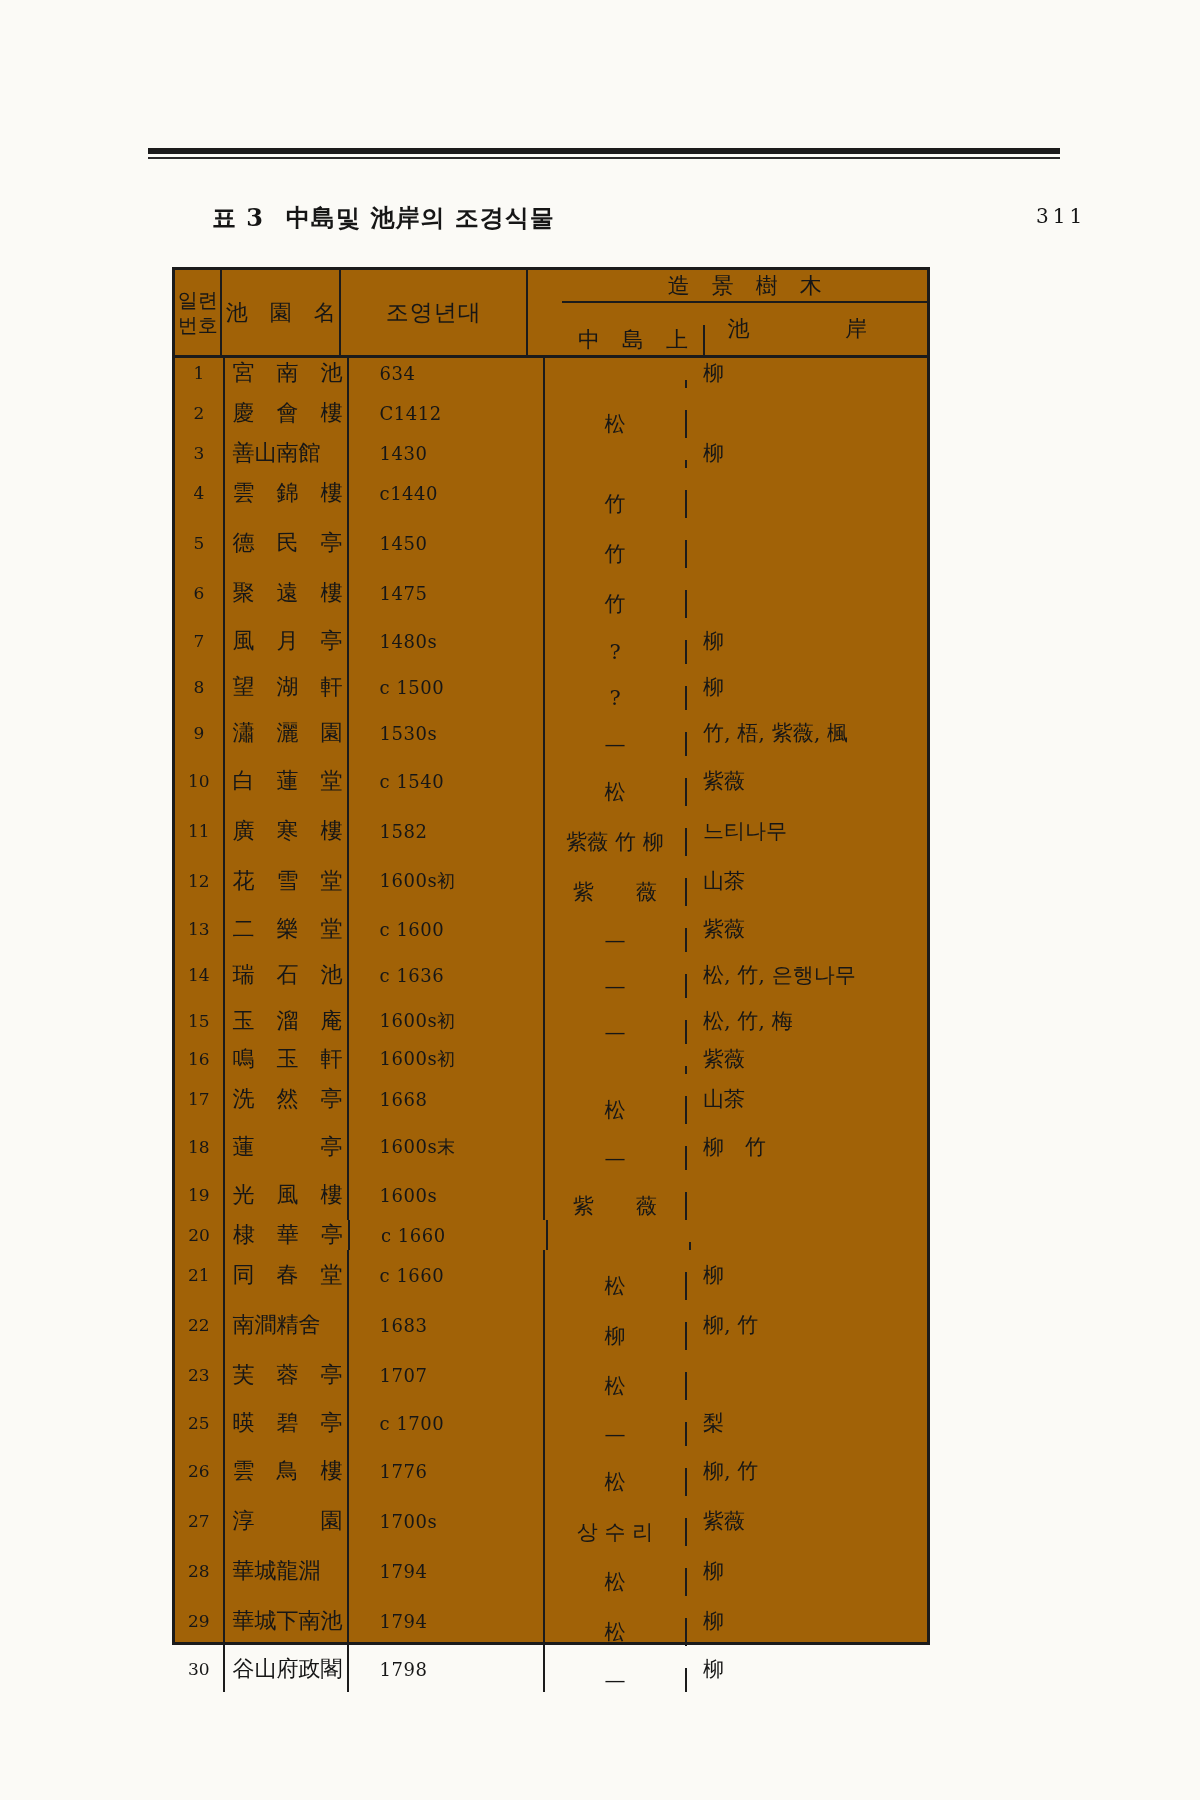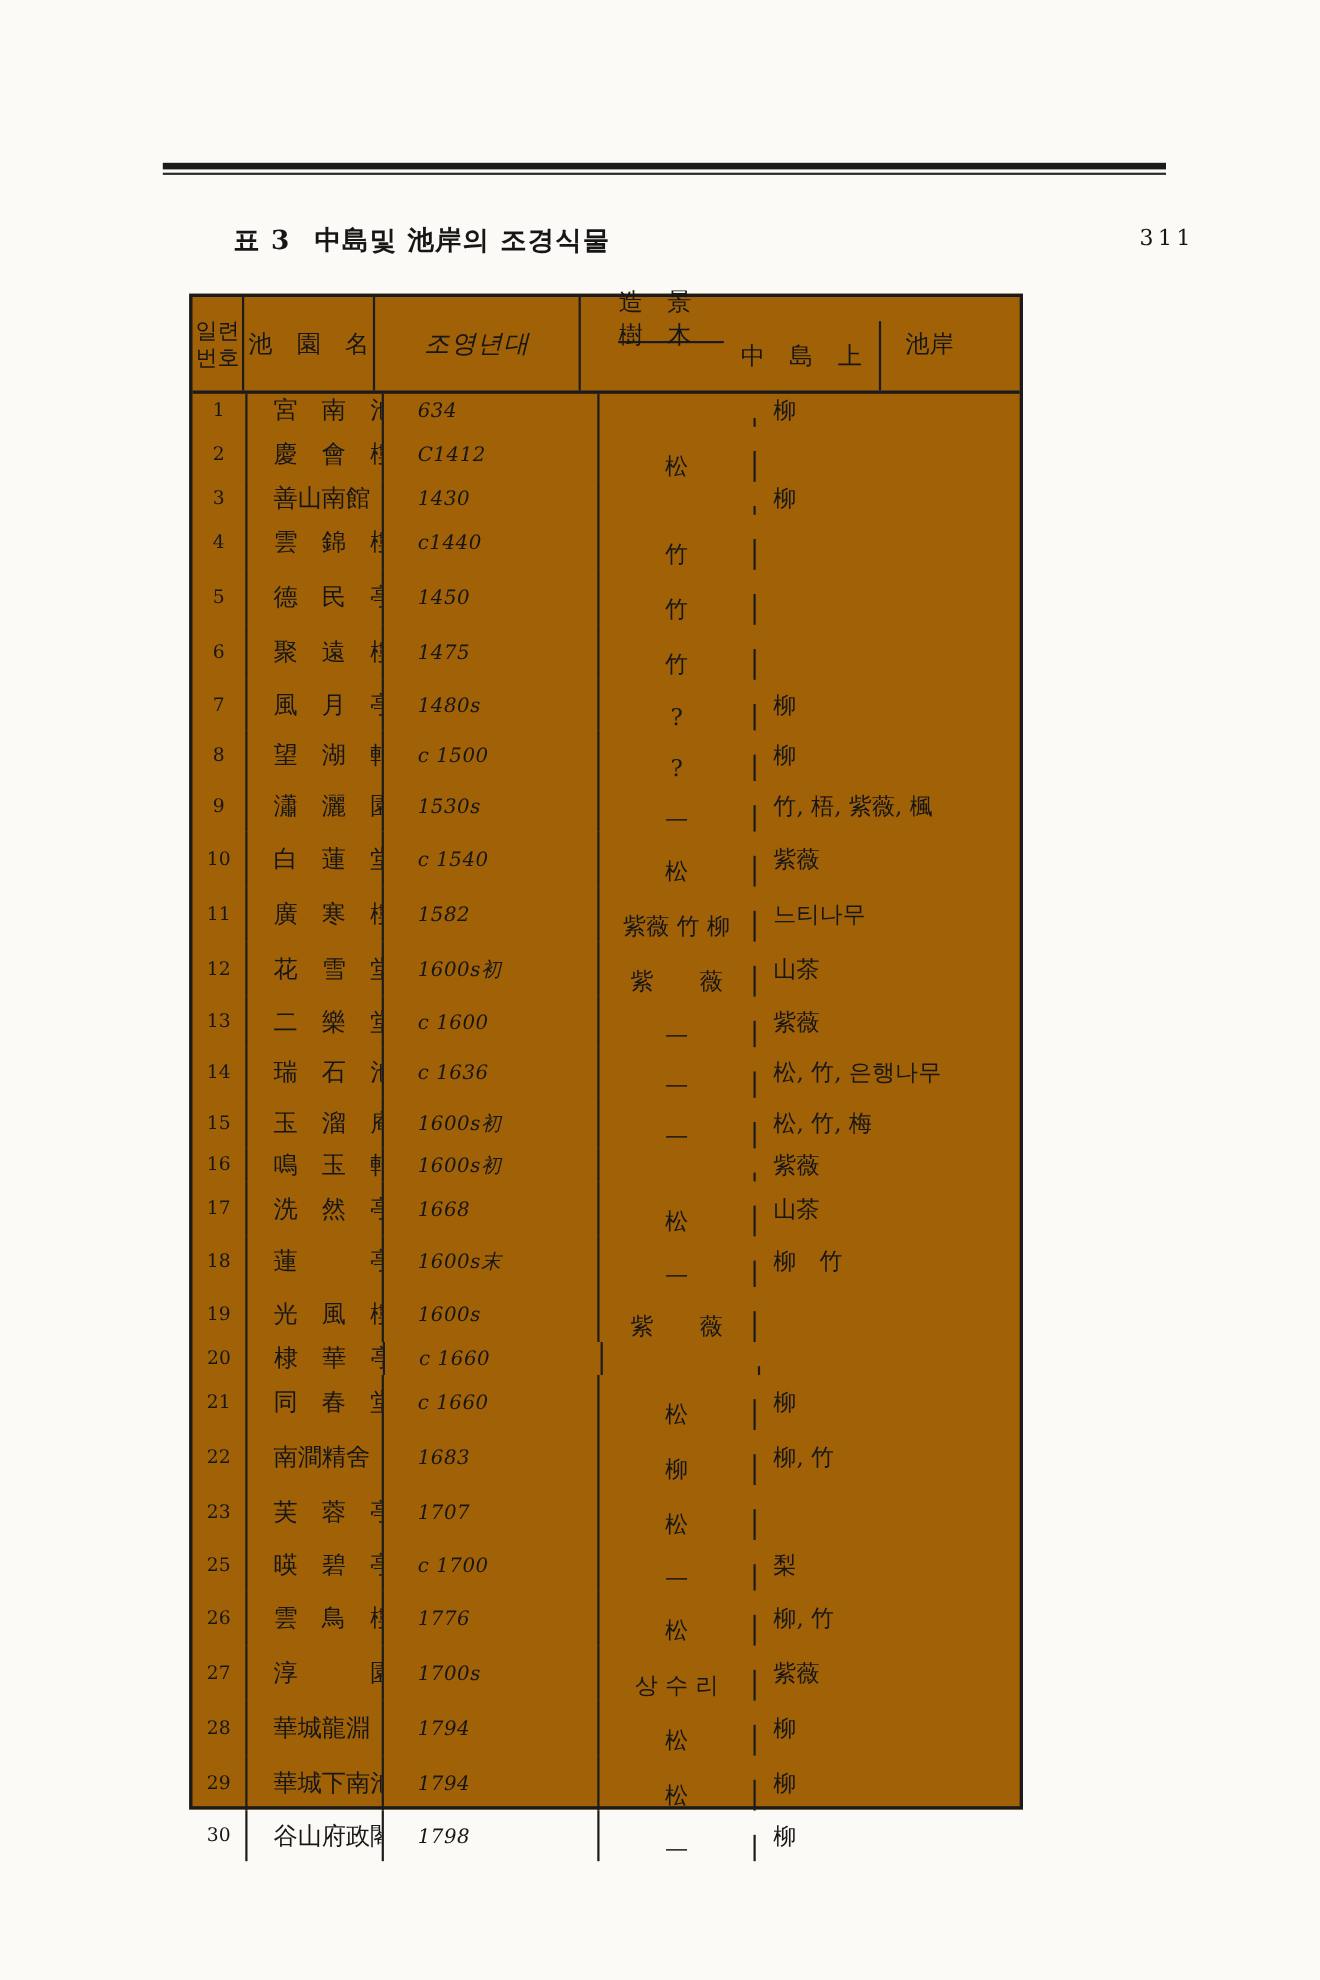--- a/index.html
+++ b/index.html
@@ -45,37 +45,37 @@
     border:3px solid #1b1b1b;
     box-sizing:border-box;
     background:#a16207;
   }
   .thead{display:flex;height:88px;border-bottom:3px solid #1b1b1b;box-sizing:border-box;}
   .cell{box-sizing:border-box;overflow:hidden;white-space:nowrap;}
   .v{border-right:2.5px solid #1b1b1b;}
   .hc{display:flex;align-items:center;justify-content:center;font-size:22px;}
   .w1{width:50px;}
   .w2{width:125px;}
-  .w3{width:198px;font-style:italic;}
+  .w3{width:198px;}
   .w4{width:143px;margin-top:22px;}
   .w5{width:242px;}
   .serial-head{flex-direction:column;font-size:20px;line-height:1.25;}
   .era-head{font-size:23px;letter-spacing:1px;}
-  .head-right{width:385px;display:flex;flex-direction:row;padding-left:34px;}
+  .head-right{width:385px;display:flex;flex-direction:column;padding-left:34px;}
   .group-head{height:40px;border-bottom:2.5px solid #1b1b1b;display:flex;align-items:center;justify-content:center;font-size:22px;}
   .head-sub{flex:1;display:flex;}
   .island-head{display:flex;align-items:center;justify-content:center;font-size:22px;}
   .shore-head{flex:1;display:flex;align-items:center;justify-content:space-between;
               padding:0 60px 0 22px;font-size:22px;}
 
   .tbody{display:flex;flex-direction:column;height:1284px;}
   .trow{flex:1;display:flex;}
   .trow .cell{display:flex;align-items:center;}
   .c1{justify-content:center;font-size:17px;}
-  .c2{padding-left:24px;font-size:22px;}
+  .c2{padding-left:8px;font-size:22px;}
   .c3{padding-left:31px;font-size:18px;letter-spacing:0.5px;}
   .c4{justify-content:center;font-size:21px;}
   .c5{padding-left:16px;font-size:21px;}
 </style>
 </head>
 <body>
 
 <div class="page">
 
   <div class="top-rule">

